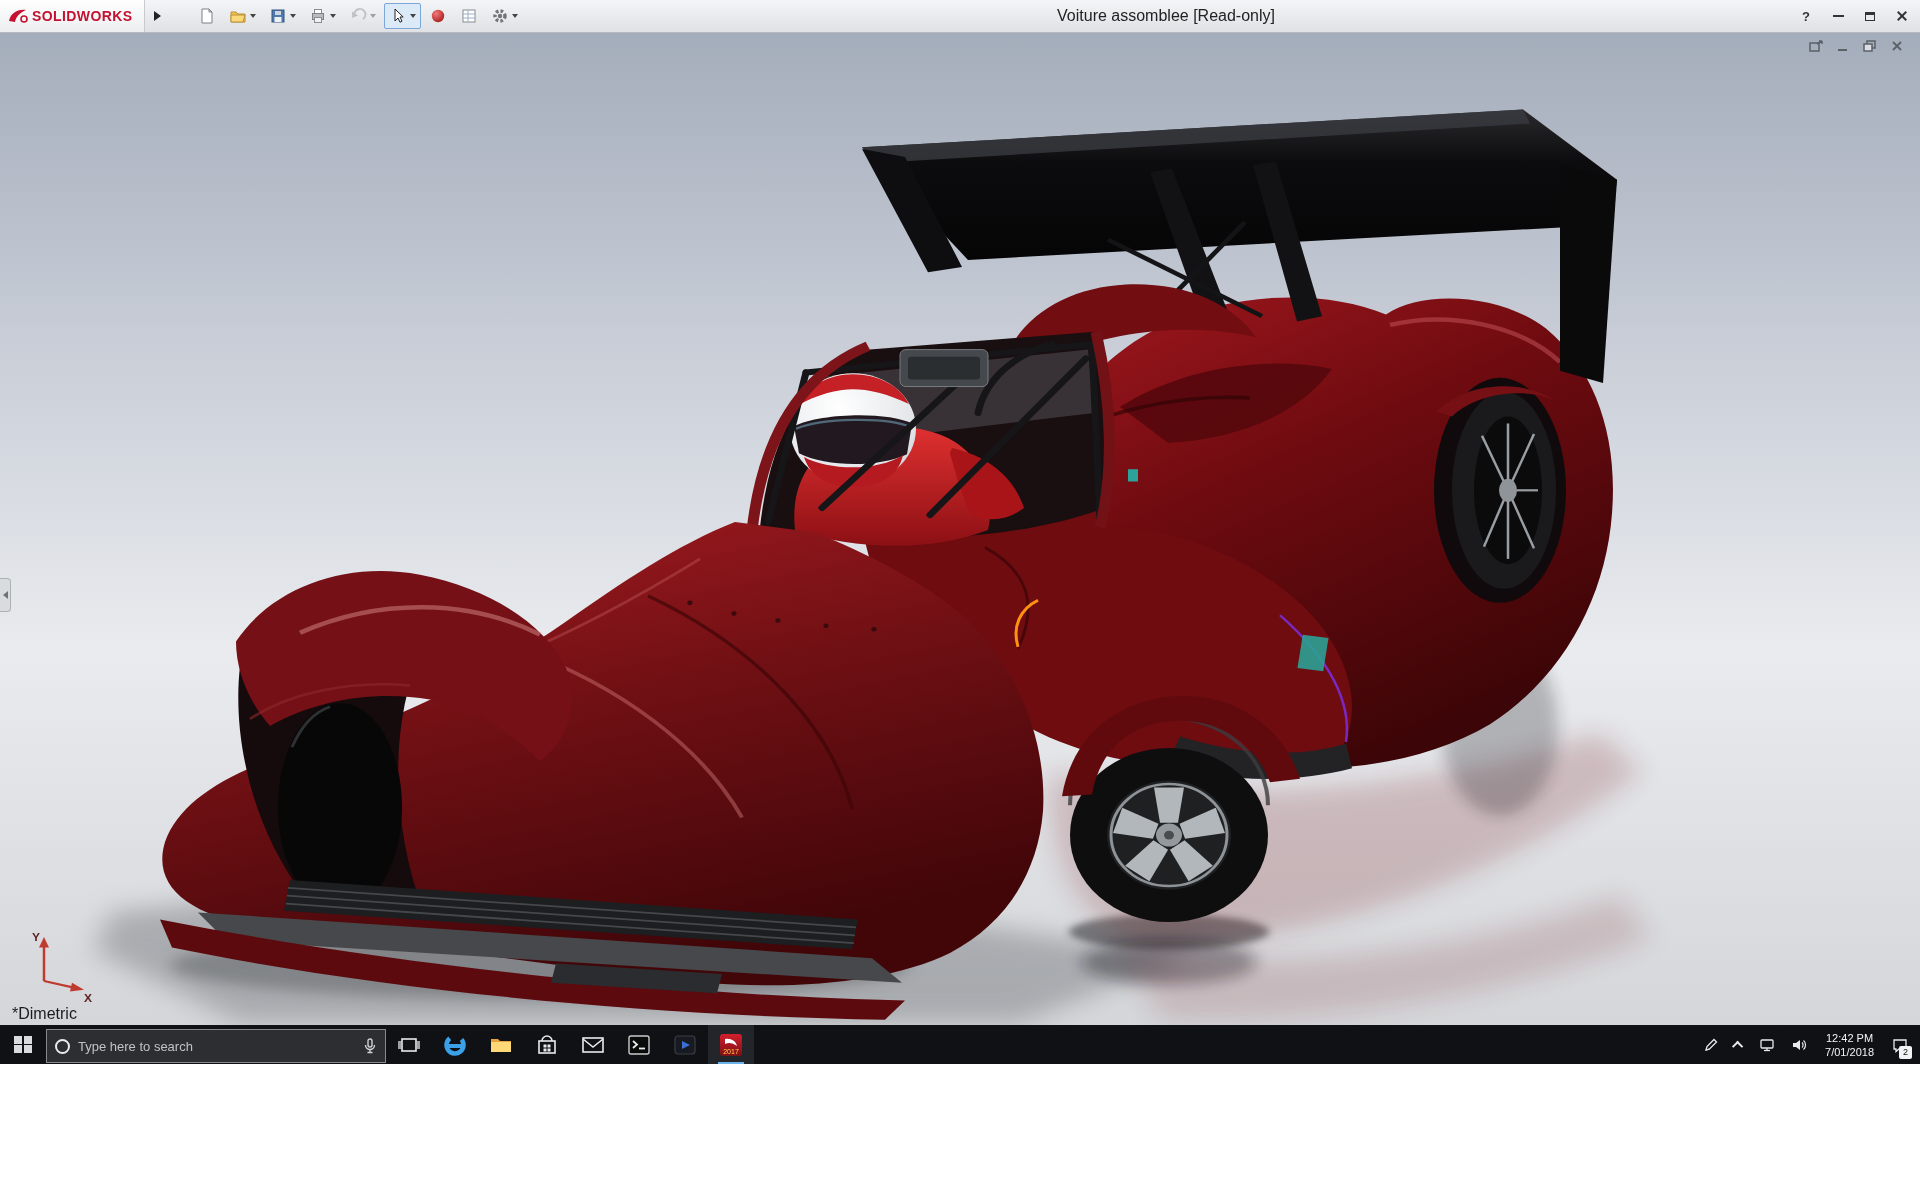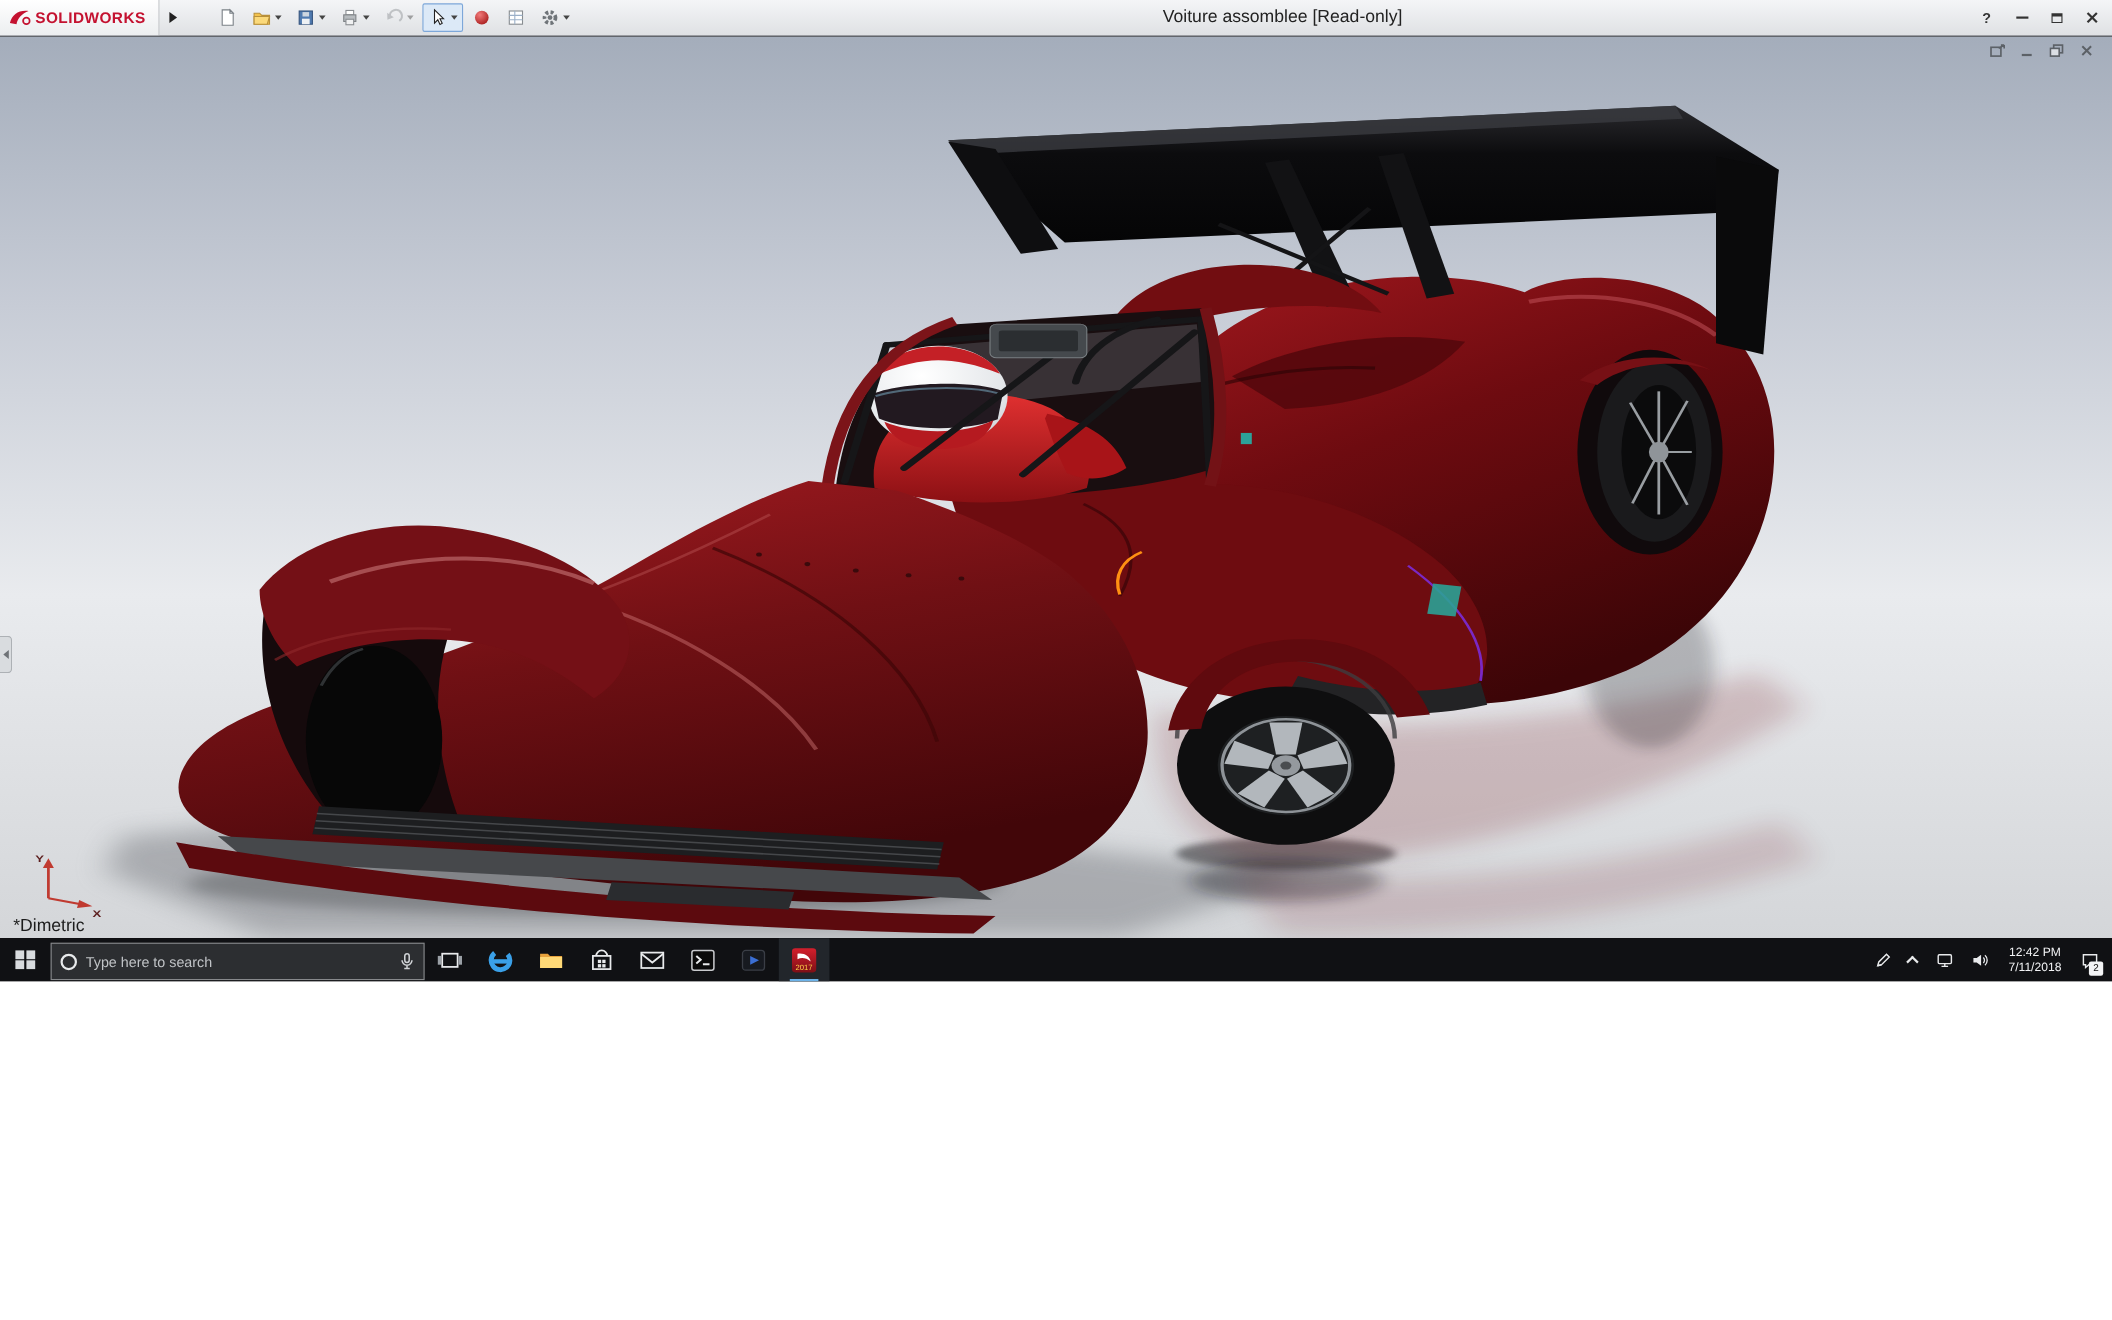--- a/index.html
+++ b/index.html
@@ -1,17 +1,17 @@
 <!DOCTYPE html>
 <html><head>
 <meta charset="utf-8">
 <style>
   * { margin:0; padding:0; box-sizing:border-box; }
   html,body { width:1920px; height:1200px; overflow:hidden; font-family:"Liberation Sans", sans-serif; }
-  .screen { width:1920px; height:892px; display:flex; flex-direction:column; background:#000; }
+  .screen { width:1920px; height:1064px; display:flex; flex-direction:column; background:#000; }
 
   
   .titlebar { height:33px; background:linear-gradient(#f4f5f7,#dfe1e4); border-bottom:1px solid #b6b9bd;
               display:flex; align-items:center; position:relative; flex:0 0 33px; }
   .brand { display:flex; align-items:center; gap:4px; padding:0 12px 0 8px; height:100%;
            background:linear-gradient(#ffffff,#eceef0); border-right:1px solid #c8cbce; }
   .brand-text { font-weight:bold; font-size:14px; letter-spacing:.4px; color:#c41230; }
   .flyout { width:20px; height:24px; margin-left:2px; display:flex; align-items:center; justify-content:center;
             background:transparent; border:none; cursor:pointer; }
   .flyout .tri { width:0; height:0; border-top:5px solid transparent; border-bottom:5px solid transparent; border-left:7px solid #222; }
@@ -503,21 +503,21 @@
         </svg>
       </button>
       <button class="tray-btn">
         <svg viewBox="0 0 16 16">
           <polygon points="2,6 5,6 9,3 9,13 5,10 2,10" fill="#e8eaec"></polygon>
           <path d="M11,5.5 a3.5,3.5 0 0 1 0,5 M12.5,3.5 a6,6 0 0 1 0,9" fill="none" stroke="#e8eaec" stroke-width="1.2"></path>
         </svg>
       </button>
       <button class="clock tray-btn" style="flex-direction:column;">
         <span>12:42 PM</span>
-        <span>7/11/2018</span>
+        <span>7/01/2018</span>
       </button>
       <button class="tray-btn action">
         <svg viewBox="0 0 16 16">
           <path d="M2,3 h12 v9 h-7 l-3,2.5 v-2.5 h-2 z" fill="none" stroke="#e8eaec" stroke-width="1.3"></path>
         </svg>
         <span class="badge">2</span>
       </button>
     </div>
   </footer>
 </div>

